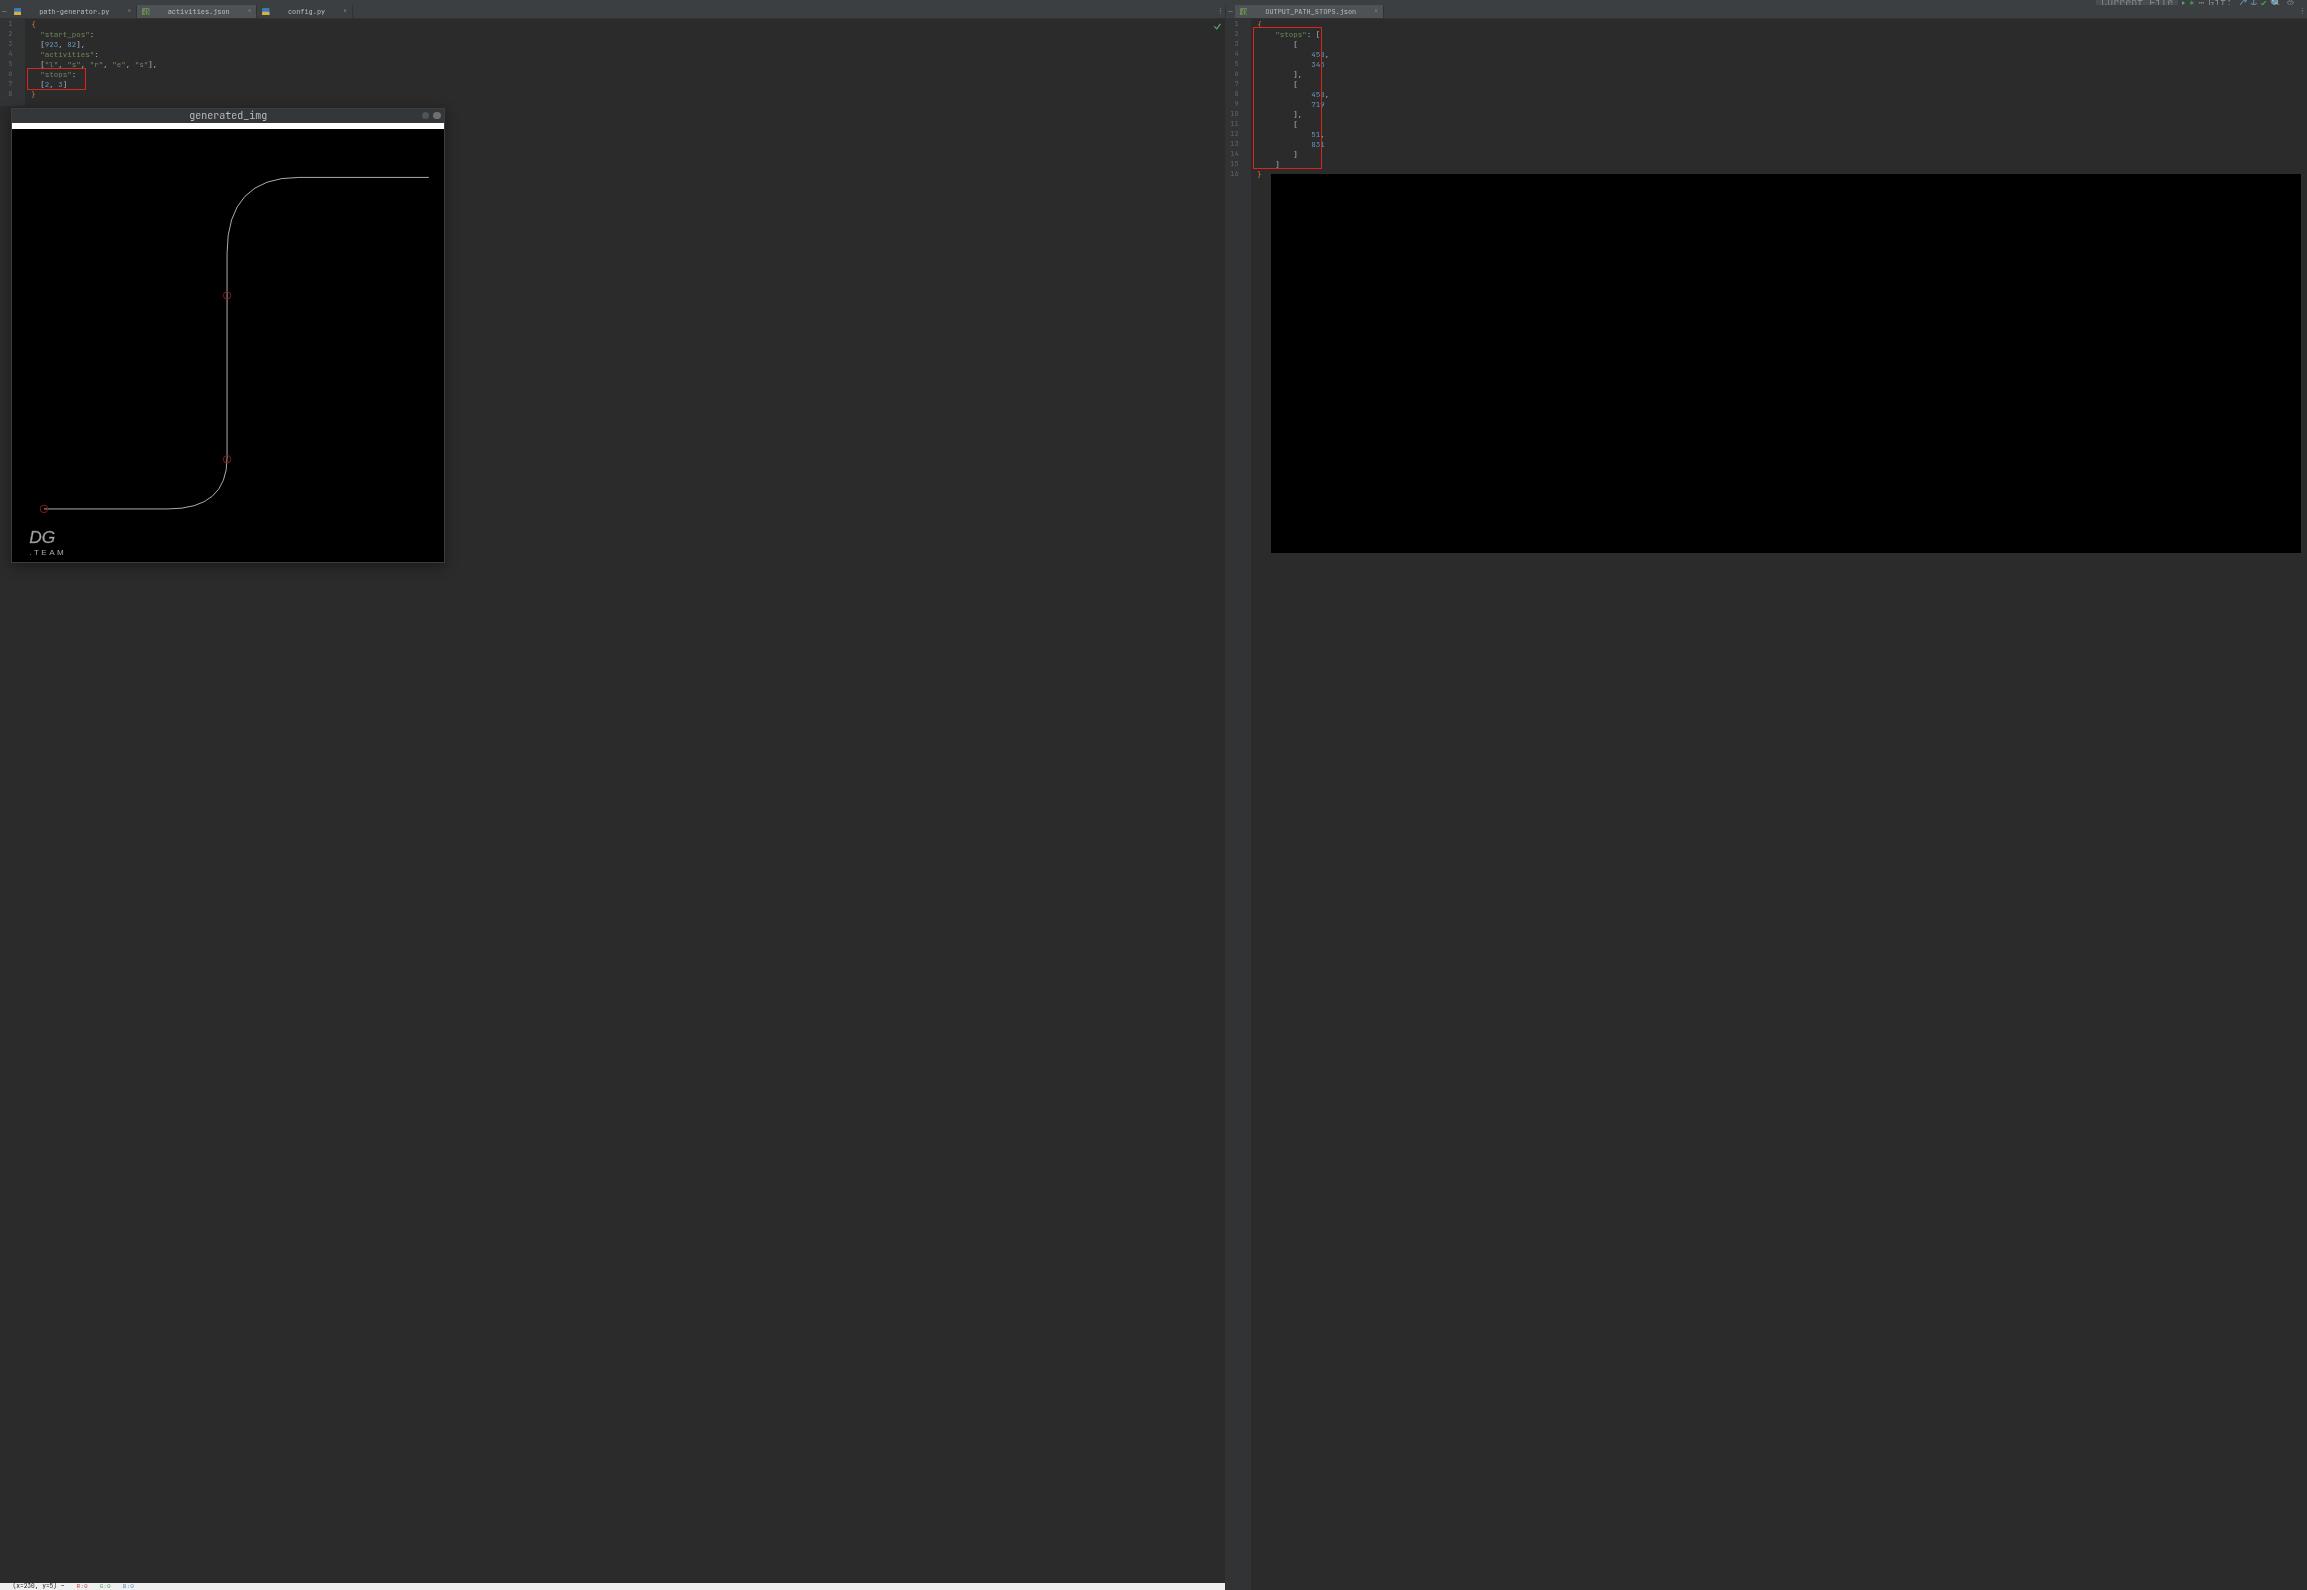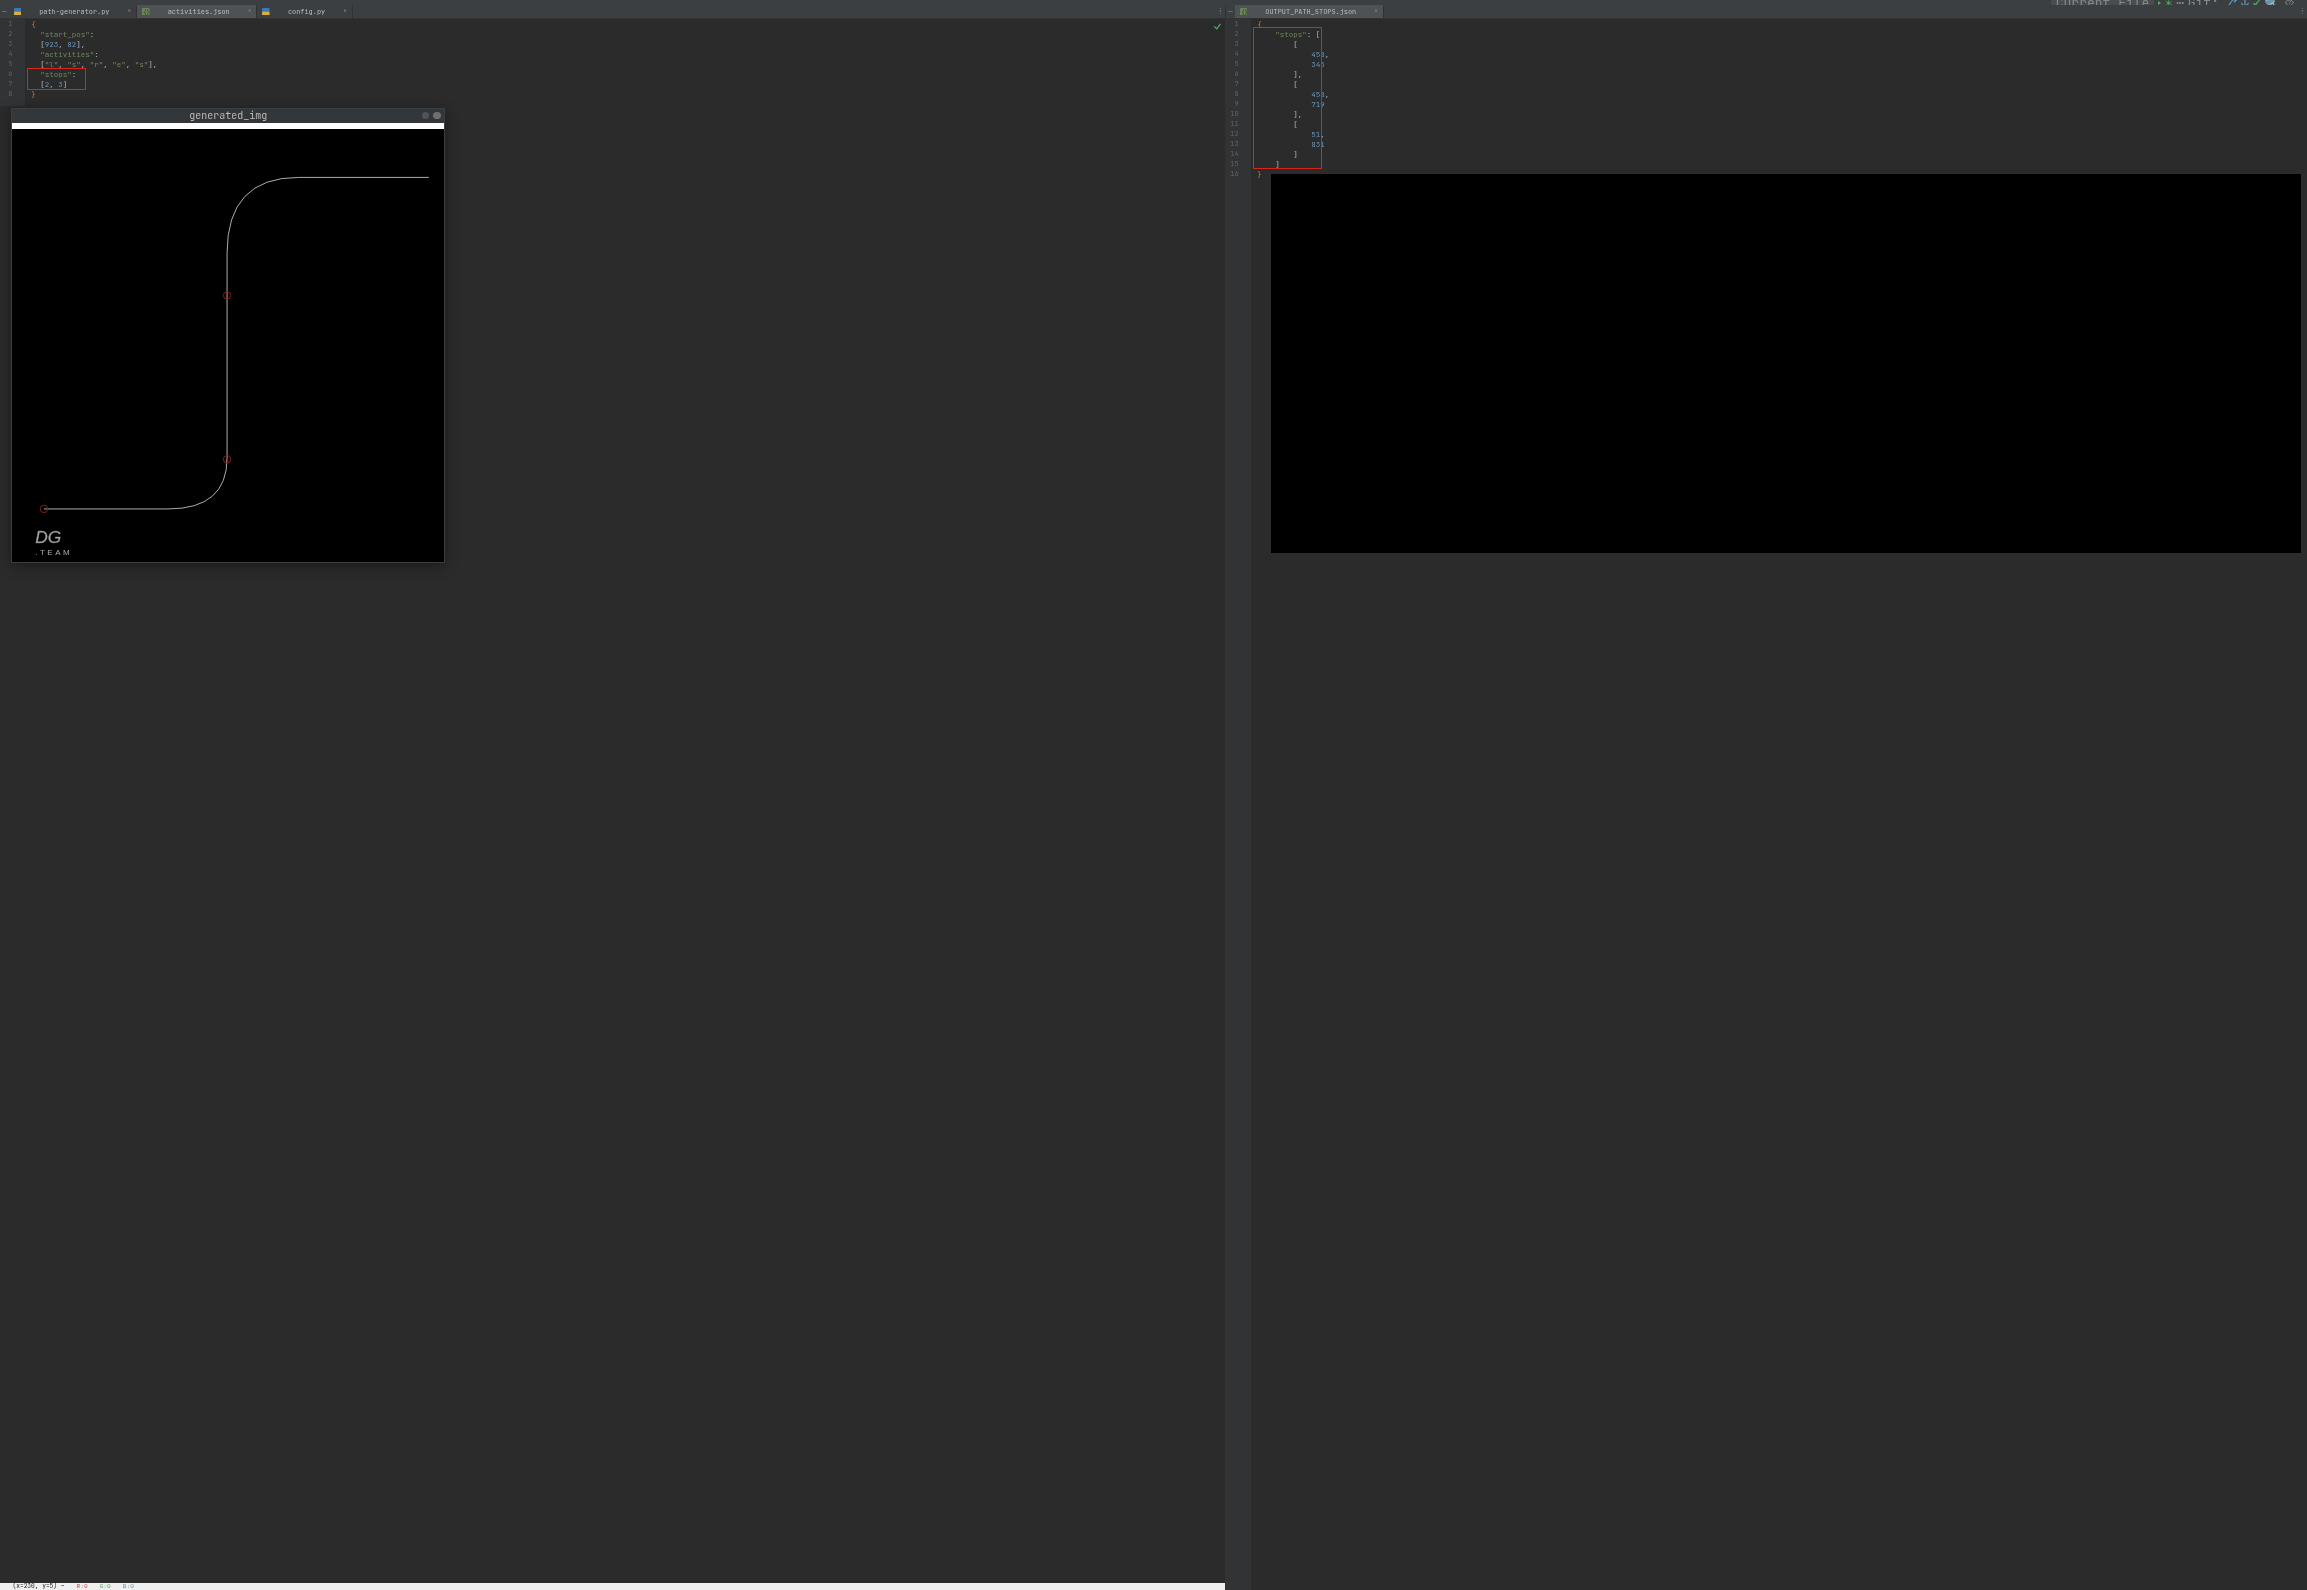--- a/index.html
+++ b/index.html
@@ -21,21 +21,21 @@
   }
   .toolbar {
     height: 5px;
     background: #3c3f41;
     display: flex;
     justify-content: flex-end;
     align-items: center;
     gap: 3.7px;
     padding-right: 12.5px;
     color: #888;
-    font-size: 13px;
+    font-size: 10px;
   }
   .toolbar .git-label { color: #888; }
   .toolbar .run-conf {
     background: #4a4d4f;
     padding: 0.6px 5px;
     border-radius: 1.9px;
   }
   .toolbar .tri {
     width: 0; height: 0;
     border-left: 3.7px solid #59a869;
@@ -202,21 +202,21 @@
     display:flex;
     align-items:center;
     gap:12px;
   }
   .statusbar .rgb { color:#c75450;font-family:Liberation Mono, monospace;}
   .statusbar .rgb.g { color:#59a869;}
   .statusbar .rgb.b { color:#6897bb;}
 
   .logo-ov {
     position:absolute;
-    left: 23px;
+    left: 17px;
     bottom: 5px;
     width: 81px; height: 31px;
     opacity: 0.85;
     pointer-events:none;
   }
 </style>
 </head>
 <body>
 
 <div class="root">

